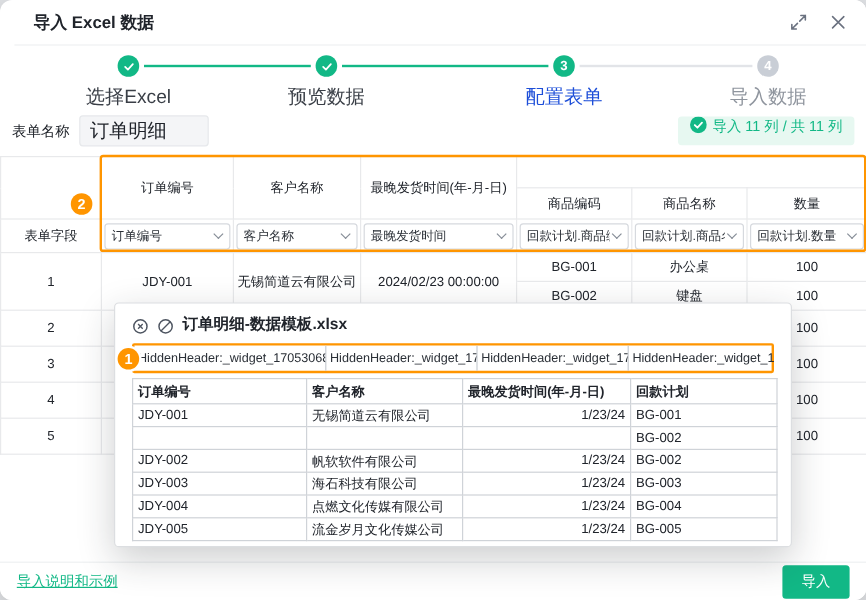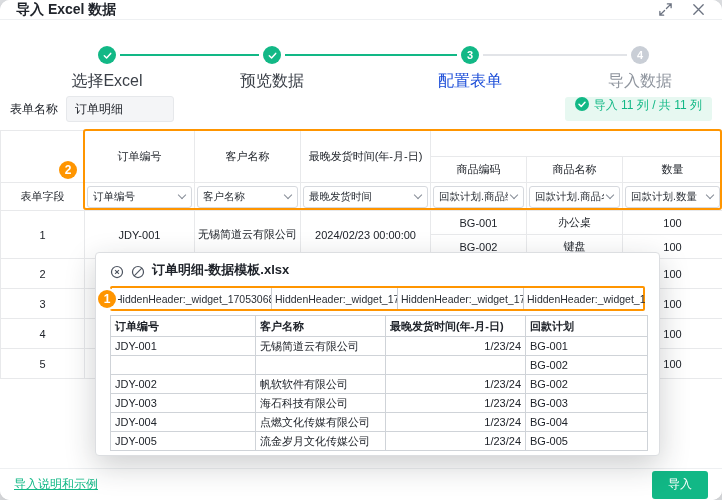--- a/index.html
+++ b/index.html
@@ -3,21 +3,21 @@
 <meta charset="utf-8">
 <style>
   * { margin:0; padding:0; box-sizing:border-box; }
   html,body { width:722px; height:500px; overflow:hidden; }
   body { background:#dfe1e4; font-family:"Liberation Sans","DejaVu Sans",sans-serif; }
 
   .dialog { position:absolute; inset:0; background:#fff; border-radius:10px; overflow:hidden;
             box-shadow:0 6px 20px rgba(0,0,0,.15); }
 
   
-  .titlebar { position:absolute; top:0; left:0; right:0; height:20px; display:flex; align-items:center;
+  .titlebar { position:absolute; top:0; left:12px; right:0; height:38px; display:flex; align-items:center;
               padding:0 16px; border-bottom:1px solid #eef0f2; background:#fff; z-index:3; }
   .title { font-size:14px; font-weight:bold; color:#20242b; }
   .titlebar-icons { margin-left:auto; display:flex; gap:18px; align-items:center; }
   .icon-btn { width:15px; height:15px; cursor:pointer; display:block; }
 
   
   .stepper { position:absolute; top:38px; left:0; right:0; height:58px; background:#fff; }
   .step { position:absolute; top:8px; width:140px; text-align:center; transform:translateX(-50%); }
   .step-circle { width:18px; height:18px; border-radius:50%; margin:0 auto; display:flex;
                  align-items:center; justify-content:center; color:#fff; font-size:11px; font-weight:bold; }
@@ -26,21 +26,21 @@
   .step-label { margin-top:7px; font-size:16px; color:#3a3f47; }
   .step.current .step-label { color:#1d4ed8; }
   .step.pending .step-label { color:#8f959e; }
   .connector { position:absolute; top:16px; height:2px; background:#12b886; }
   .connector.gray { background:#e2e4e8; }
 
   
   .form-row { position:absolute; top:94px; left:0; right:0; height:30px; display:flex; align-items:center; padding:0 10px; }
   .form-label { font-size:12px; color:#20242b; margin-right:8px; }
   .form-name-input { width:108px; height:26px; background:#f4f5f7; border:1px solid #e6e8eb; border-radius:3px;
-                     font-size:12px; color:#20242b; display:flex; align-items:center; padding:0 8px; }
+                     font-size:16px; color:#20242b; display:flex; align-items:center; padding:0 8px; }
   .import-badge { margin-left:auto; height:24px; background:#e7f8f1; border-radius:3px; display:flex;
                   align-items:flex-start; gap:5px; padding:0 10px; color:#12b886; font-size:12px; white-space:nowrap; }
 
   
   .table-wrap { position:absolute; top:130px; left:0; width:722px; z-index:1; }
   table.main { border-collapse:collapse; table-layout:fixed; width:722px; color:#20242b; }
   table.main td { border:1px solid #e8e9eb; text-align:center; padding:0 2px; overflow:hidden;
                   white-space:nowrap; font-size:11px; }
   tr.hr1 td { height:26px; }
   tr.hr2 td { height:26px; }

